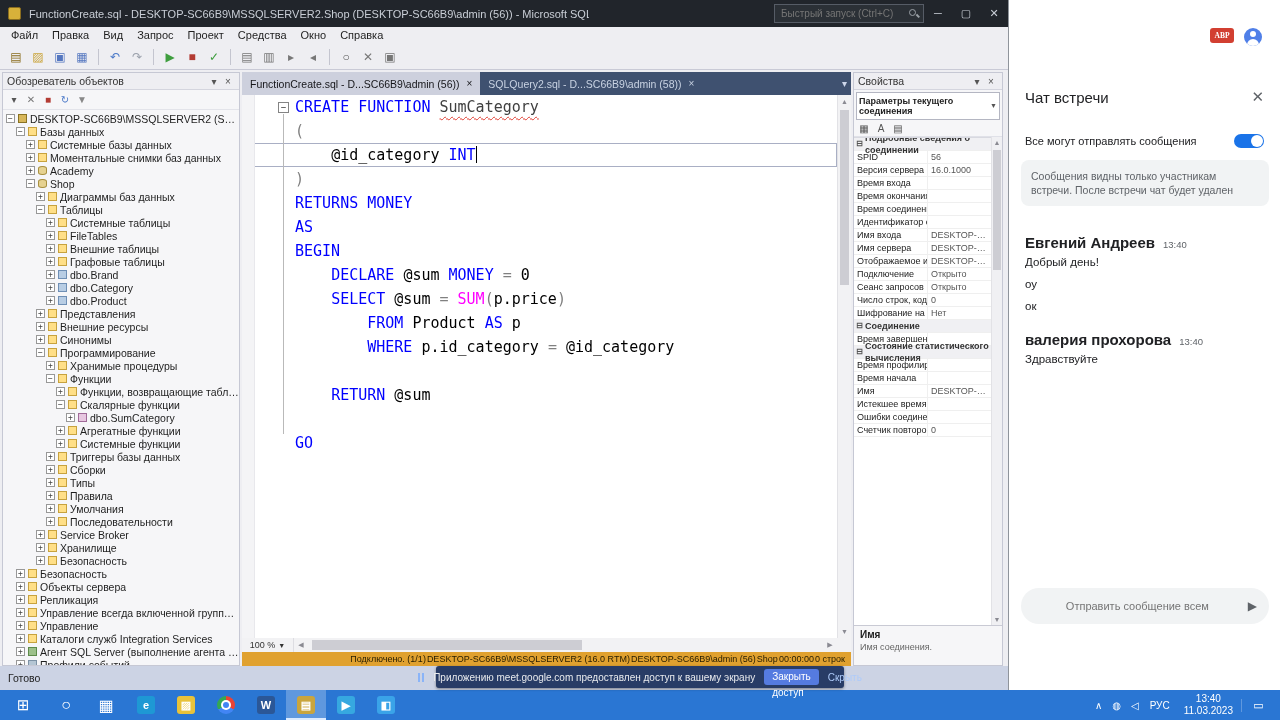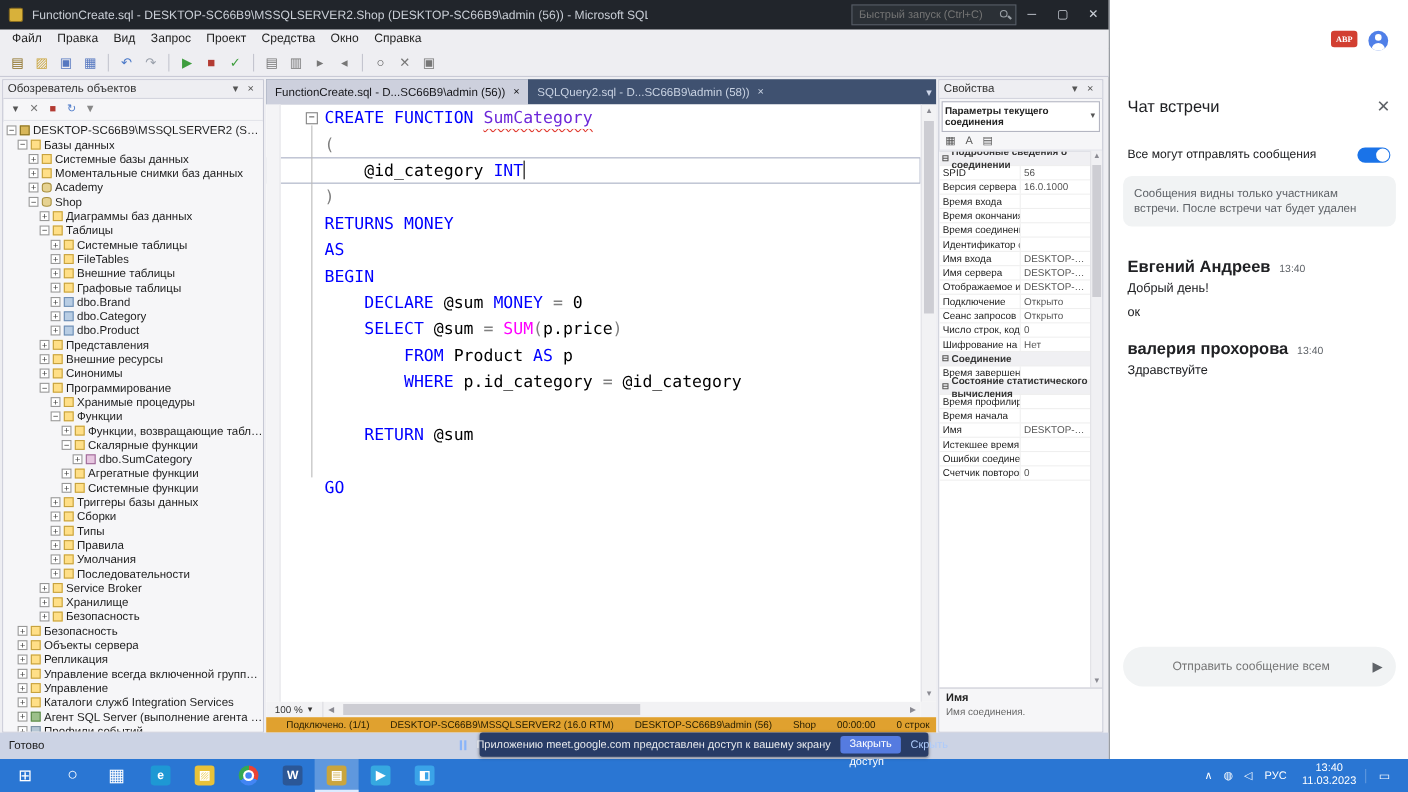--- a/index.html
+++ b/index.html
@@ -63,40 +63,40 @@
   .code{position:absolute;left:0;top:23px;right:14px;bottom:28px;background:#fff;overflow:hidden;
         font-family:"DejaVu Sans Mono",monospace;font-size:15px;}
   .indmargin{position:absolute;left:0;top:0;bottom:0;width:13px;background:#f4f4f6;border-right:1px solid #e8e8ec;}
   .code-line{height:24px;line-height:24px;white-space:pre;padding-left:53px;}
   .code-line.current{outline:1px solid #a9afc4;outline-offset:-1px;}
   .tk-kw{color:#0000ff;}
   .tk-id{color:#000;}
   .tk-op{color:#808080;}
   .tk-fn{color:#ff00ff;}
   .tk-pl{color:#000;}
-  .tk-err{color:#6d28d9;text-decoration:underline wavy #e03c31;text-decoration-thickness:1px;text-underline-offset:4px;text-align:right;}
+  .tk-err{color:#404040;text-decoration:underline wavy #e03c31;text-decoration-thickness:1px;text-underline-offset:4px;text-align:right;}
   .caret{display:inline-block;width:1.5px;height:17px;background:#000;vertical-align:-3px;}
   .outline-minus{position:absolute;left:36px;top:7px;width:11px;height:11px;border:1px solid #848484;background:#fff;
                  font:9px/9px "DejaVu Sans Mono",monospace;text-align:center;color:#333;}
   .outline-guide{position:absolute;left:41px;top:19px;width:1px;height:320px;background:#b9b9b9;}
 
   .vscroll{position:absolute;top:23px;right:0;width:14px;bottom:28px;background:#f2f2f4;border-left:1px solid #e2e2e6;}
   .sarr{height:13px;font-size:7px;line-height:13px;text-align:center;color:#8a8a92;}
   .sarr.bot{position:absolute;bottom:0;width:100%;}
   .vthumb{position:absolute;left:2px;right:2px;top:15px;height:175px;background:#cdcdd3;}
   .hscroll{position:absolute;left:0;right:14px;bottom:14px;height:14px;background:#f2f2f4;display:flex;align-items:center;}
   .zoombox{width:52px;height:100%;font-size:9px;color:#333;display:flex;align-items:center;justify-content:center;gap:3px;
            border-right:1px solid #dddde2;}
   .harr{width:14px;font-size:7px;text-align:center;color:#8a8a92;}
   .hthumb{width:270px;height:10px;background:#cdcdd3;margin-left:4px;}
   .scorner{position:absolute;right:0;bottom:14px;width:14px;height:14px;background:#f2f2f4;}
 
   .editor-status{position:absolute;left:0;right:0;bottom:0;height:14px;background:#e0a12f;display:flex;align-items:center;
                  font-size:9px;color:#241c00;padding:0 6px;white-space:nowrap;}
-  .estat-right{margin-left:auto;display:flex;gap:19px;}
+  .estat-right{margin-left:auto;display:flex;gap:1px;}
 
   
   .props{position:absolute;left:853px;top:72px;width:150px;height:594px;background:#f6f6f8;border:1px solid #c6c8d4;}
   .props-combo{margin:2px;height:28px;background:#fff;border:1px solid #b4b6c2;display:flex;align-items:center;
                font-size:9px;font-weight:bold;color:#222;padding:0 2px;line-height:10px;}
   .props-combo .sp{flex:1;}
   .props-tbar{height:15px;display:flex;align-items:center;padding-left:2px;border-bottom:1px solid #e0e1e8;gap:1px;}
   .props-grid{position:absolute;left:0;top:64px;right:11px;bottom:40px;background:#fff;overflow:hidden;border-top:1px solid #d8d9e0;}
   .prow{display:flex;height:13px;line-height:12px;font-size:9px;border-bottom:1px solid #efefef;align-items:center;}
   .prow.cat{background:#f0f0f3;font-weight:bold;color:#333;}
@@ -662,20 +662,21 @@
       <span class="toggle"></span>
     </div>
     <div class="chat-notice">Сообщения видны только участникам встречи. После встречи чат будет удален</div>
     <div class="chat-msgs">
         <div class="msg-group">
           <div class="msg-head">
             <span class="msg-author">Евгений Андреев</span>
             <span class="msg-time">13:40</span>
           </div>
           <div class="msg-line">Добрый день!</div>
+          <div class="msg-line">оу</div>
           <div class="msg-line">ок</div>
         </div>
         <div class="msg-group">
           <div class="msg-head">
             <span class="msg-author">валерия прохорова</span>
             <span class="msg-time">13:40</span>
           </div>
           <div class="msg-line">Здравствуйте</div>
         </div>
       </div>

